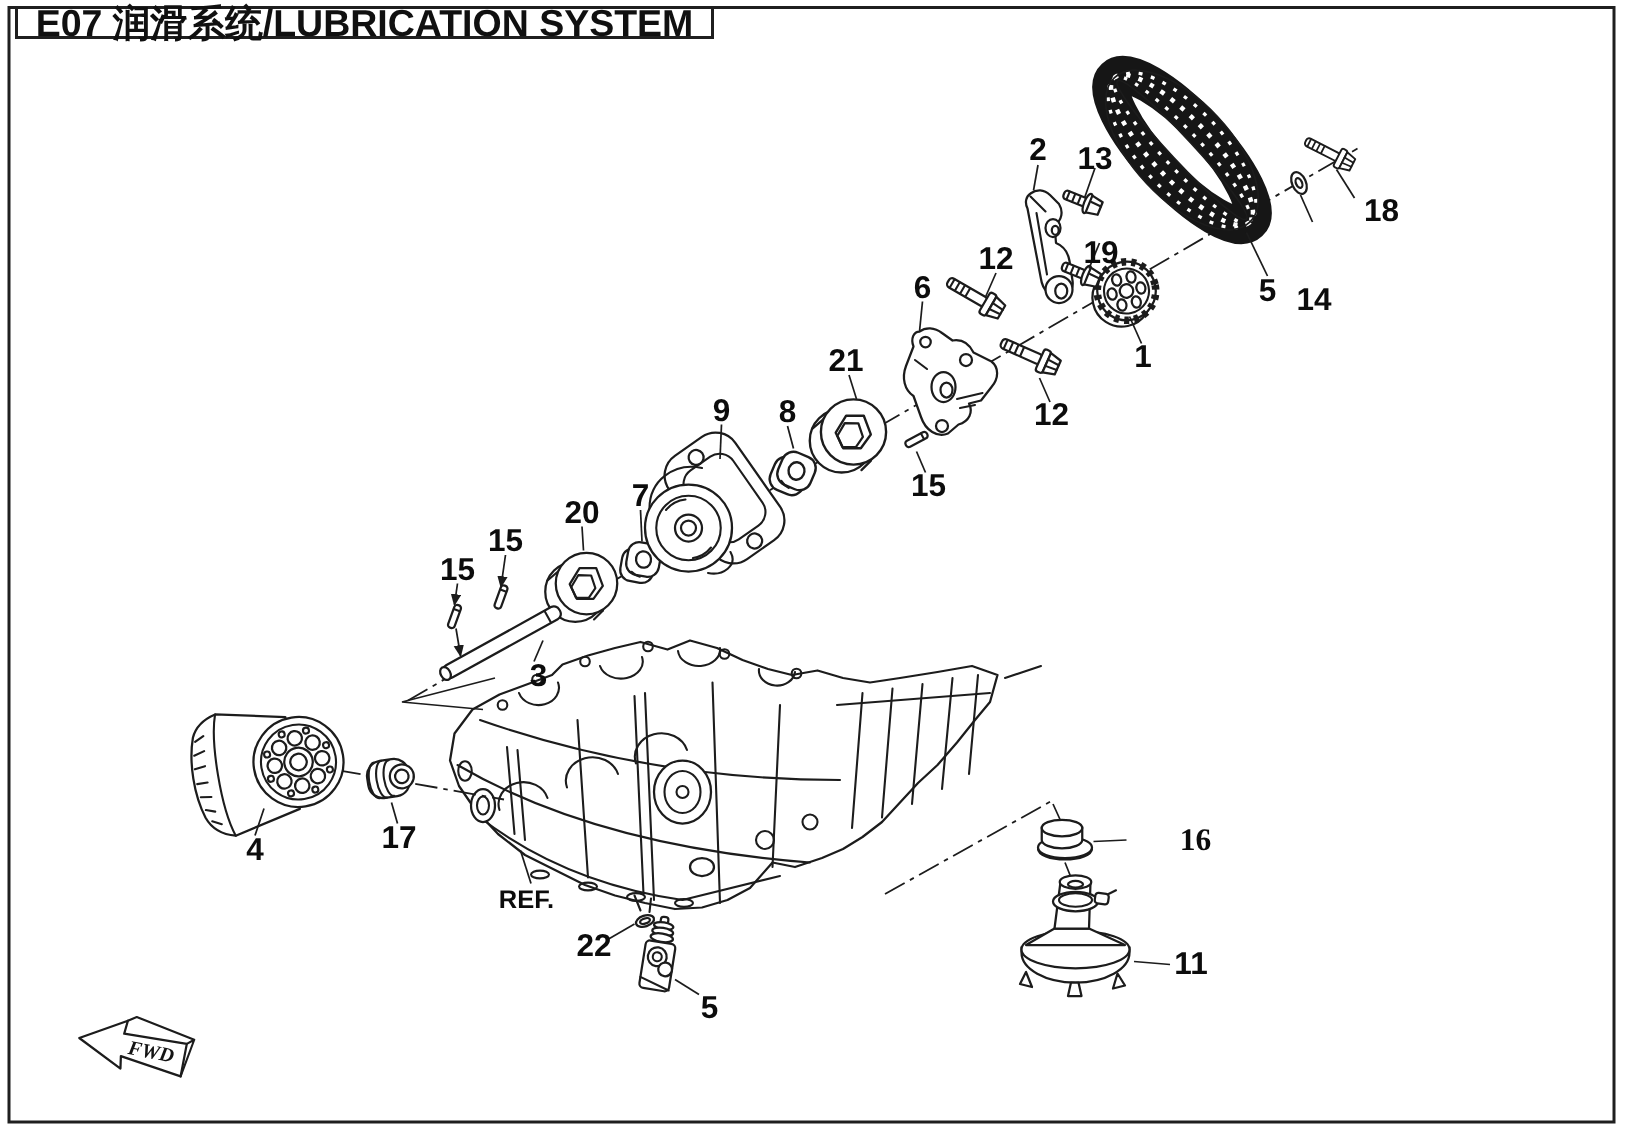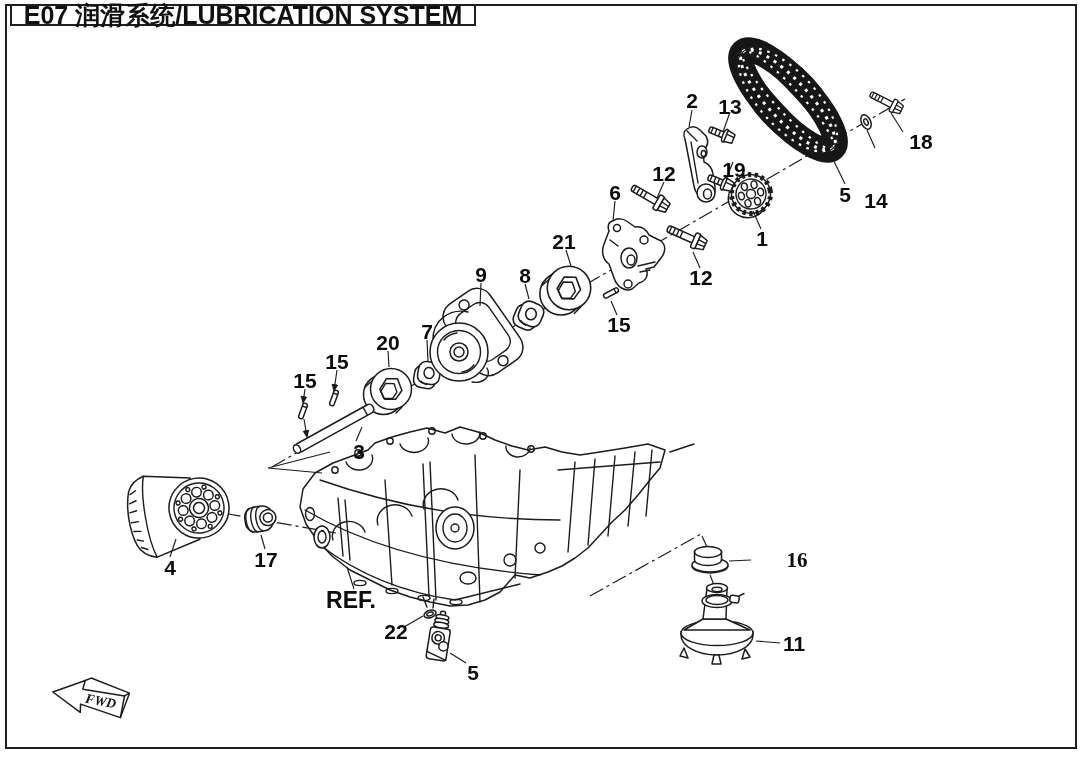--- a/index.html
+++ b/index.html
@@ -2,21 +2,21 @@
 <html><head>
 <meta charset="utf-8">
 <style>
   html,body{margin:0;padding:0;background:#fff}
   .page{position:relative;width:1090px;height:760px;background:#fff;font-family:"Liberation Sans",sans-serif;overflow:hidden}
   .page-border{position:absolute;left:5px;top:4px;width:1072px;height:745px;border:2px solid #1f1f1f;box-sizing:border-box}
   .title-box{position:absolute;left:10px;top:4px;width:466px;height:22px;border:2px solid #1f1f1f;background:#fff;box-sizing:border-box;display:flex;align-items:center;justify-content:center}
   .title-box span{font-weight:700;font-size:25px;color:#101010;white-space:nowrap}
   svg.diagram{position:absolute;left:0;top:0}
   .callout{position:absolute;transform:translate(-50%,-50%);font-weight:700;font-size:21px;color:#0c0c0c;line-height:1}
-  .ref-label{position:absolute;transform:translate(-50%,-50%);font-weight:700;font-size:23px;color:#0c0c0c;line-height:1}
+  .ref-label{position:absolute;transform:translate(-50%,-50%);font-weight:700;font-size:17px;color:#0c0c0c;line-height:1}
   .ln{fill:none;stroke:#1c1c1c;stroke-width:1.4;stroke-linecap:round;stroke-linejoin:round}
   .fw{fill:#fff;stroke:#1c1c1c;stroke-width:1.5;stroke-linejoin:round}
   .ld{fill:none;stroke:#1c1c1c;stroke-width:1.15}
   .axis{stroke:#1c1c1c;stroke-width:1.2;stroke-dasharray:15 4 3 4;fill:none}
 </style>
 </head>
 <body>
 
 <div class="page">
   <div class="page-border"></div>

